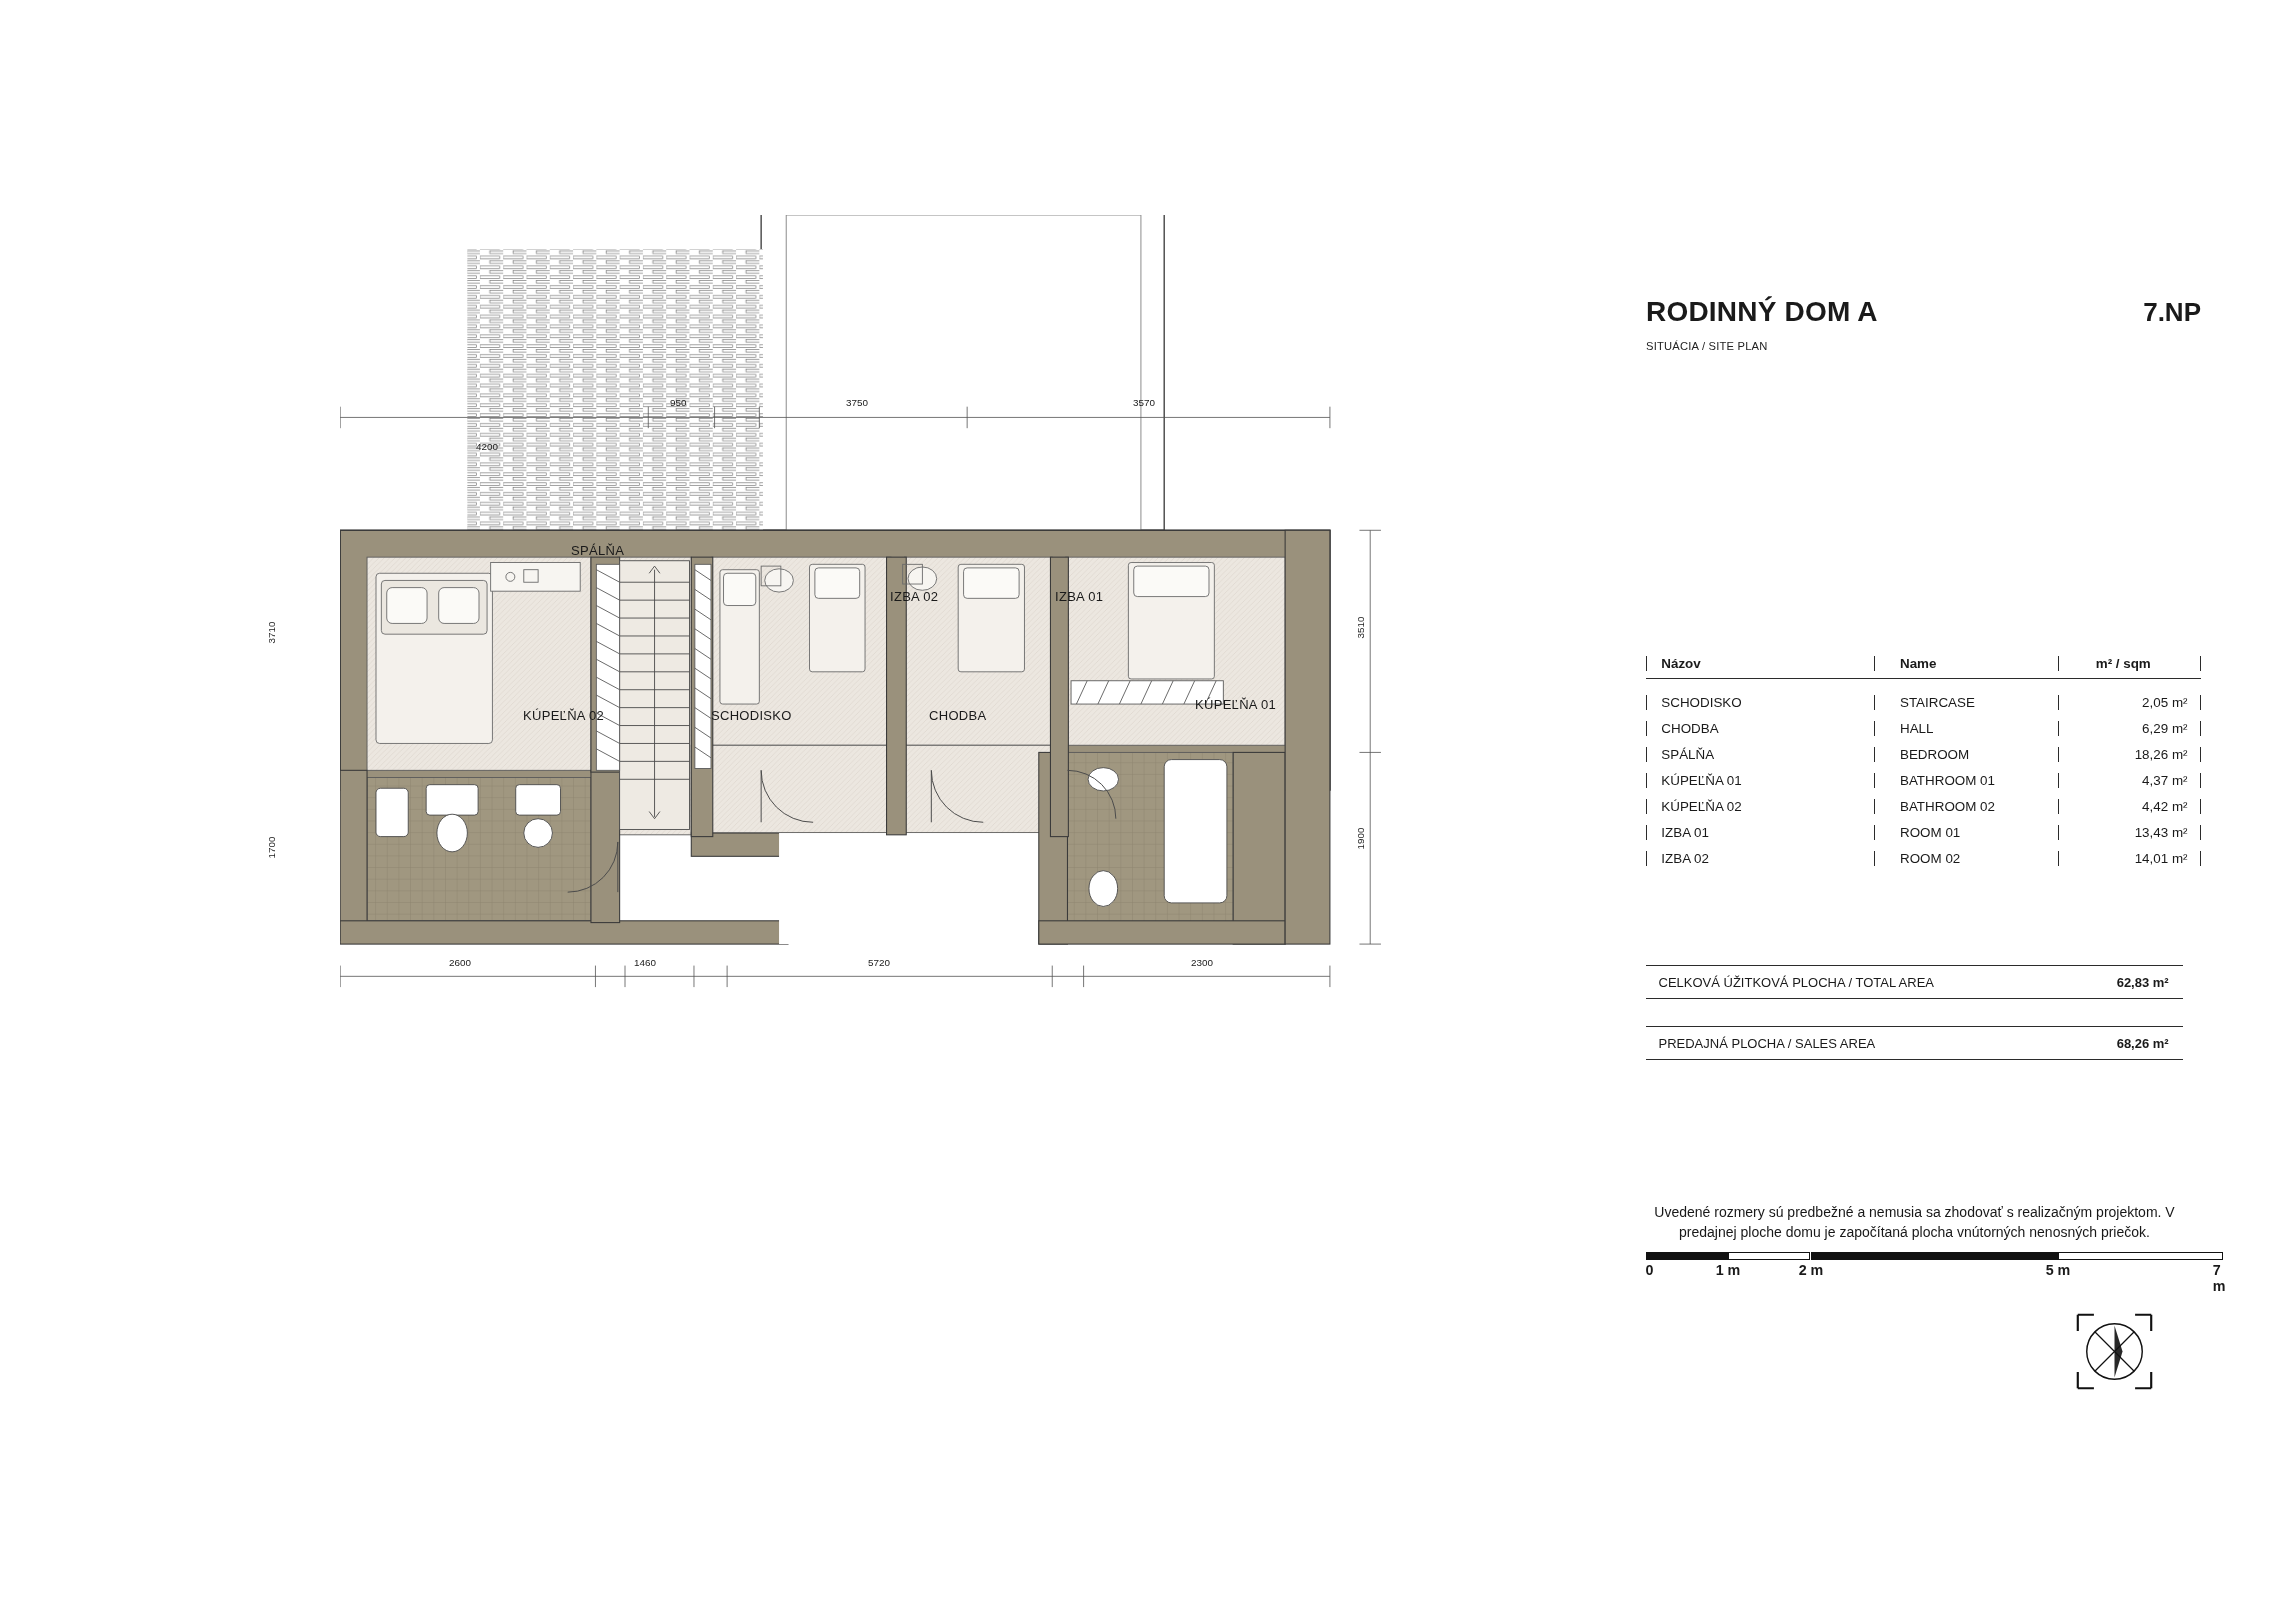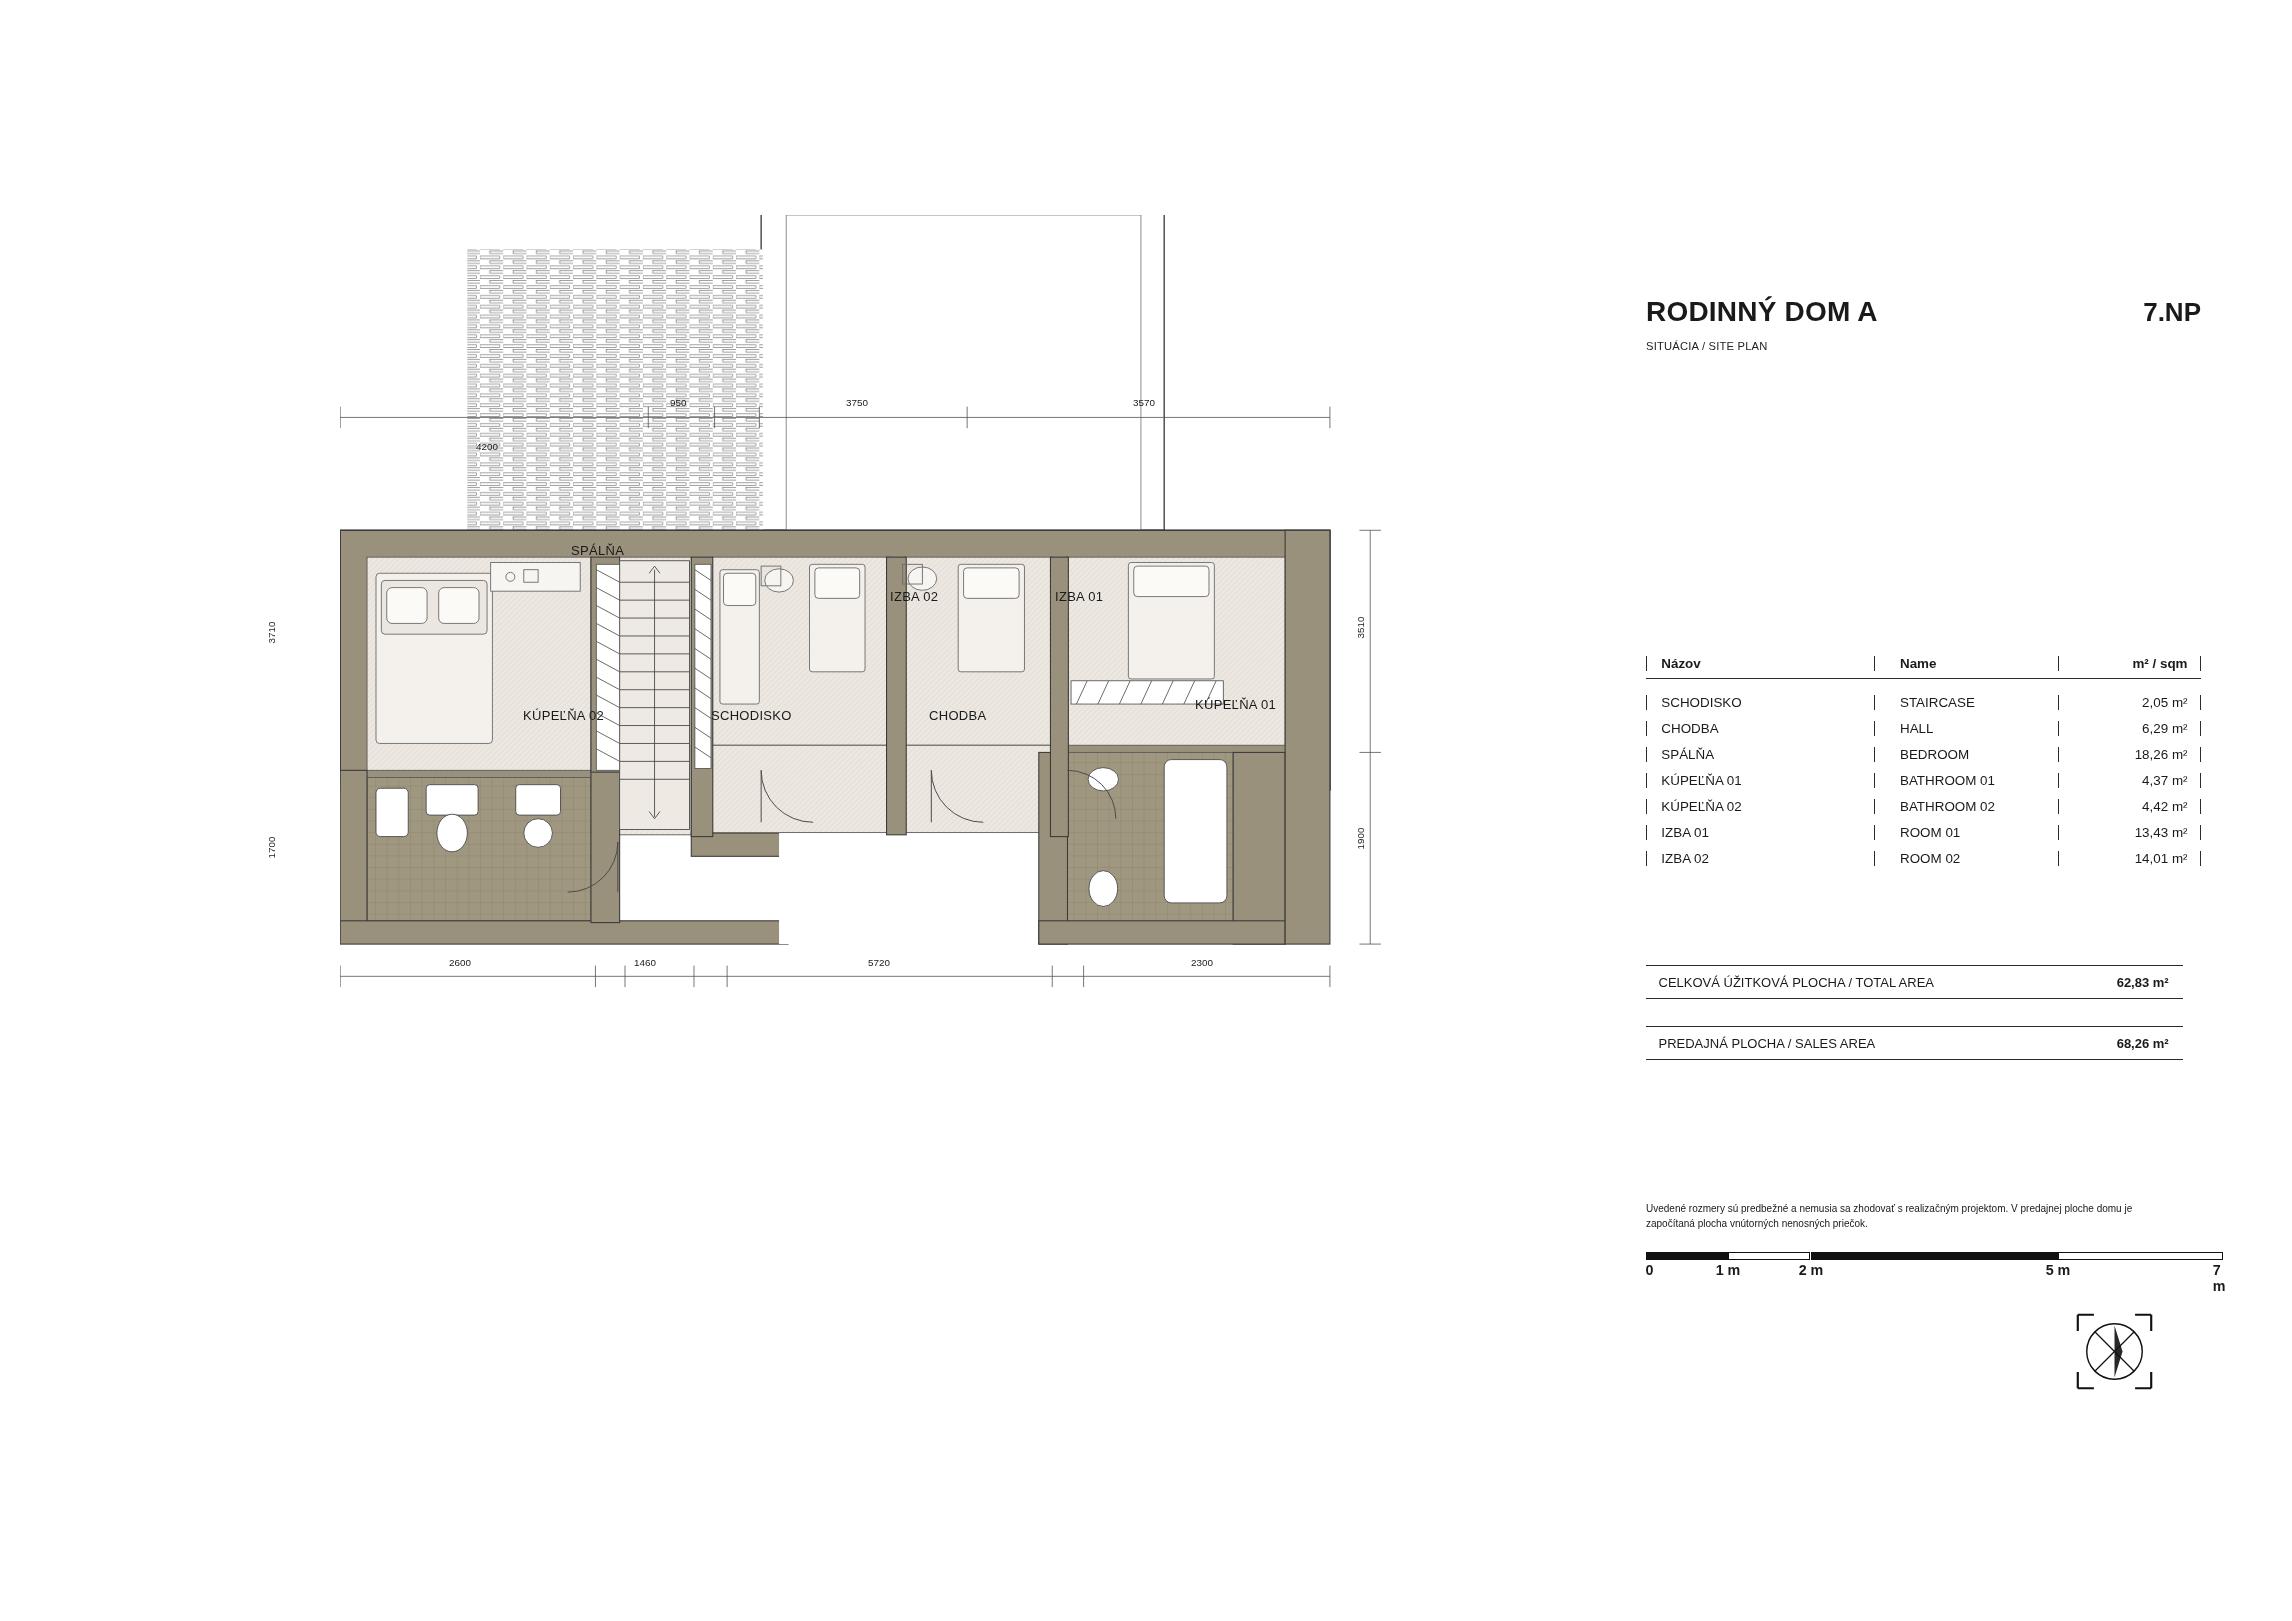--- a/index.html
+++ b/index.html
@@ -81,21 +81,21 @@
     border-left: 1.1px solid #2b2b2b;
   }
   .c-area {
     width: 143px;
     padding-right: 12.5px;
     box-sizing: border-box;
     border-left: 1.1px solid #2b2b2b;
     border-right: 1.1px solid #2b2b2b;
     text-align: right;
   }
-  .rt-head .c-area { text-align: right; }
+  .rt-head .c-area { text-align: center; }
 
   .sum-box {
     position: absolute;
     left: 1646px;
     width: 537px;
     height: 32px;
     border-top: 1.1px solid #2b2b2b;
     border-bottom: 1.1px solid #2b2b2b;
     display: flex;
     align-items: center;
@@ -104,23 +104,24 @@
   .sum-box .lbl { padding-left: 12.5px; flex: 1; }
   .sum-box .val { padding-right: 14.3px; font-weight: bold; }
   #sum-total { top: 965px; }
   #sum-sales { top: 1026px; }
 
   .note {
     position: absolute;
     left: 1646px;
     top: 1202px;
     width: 537px;
-    font-size: 10px;
+    font-size: 14px;
     line-height: 1.45;
     color: #181818;
+    text-align: center;
   }
 
   
   .scalebar {
     position: absolute;
     left: 1646px;
     top: 1252px;
     width: 537px;
   }
   .sb-track {

